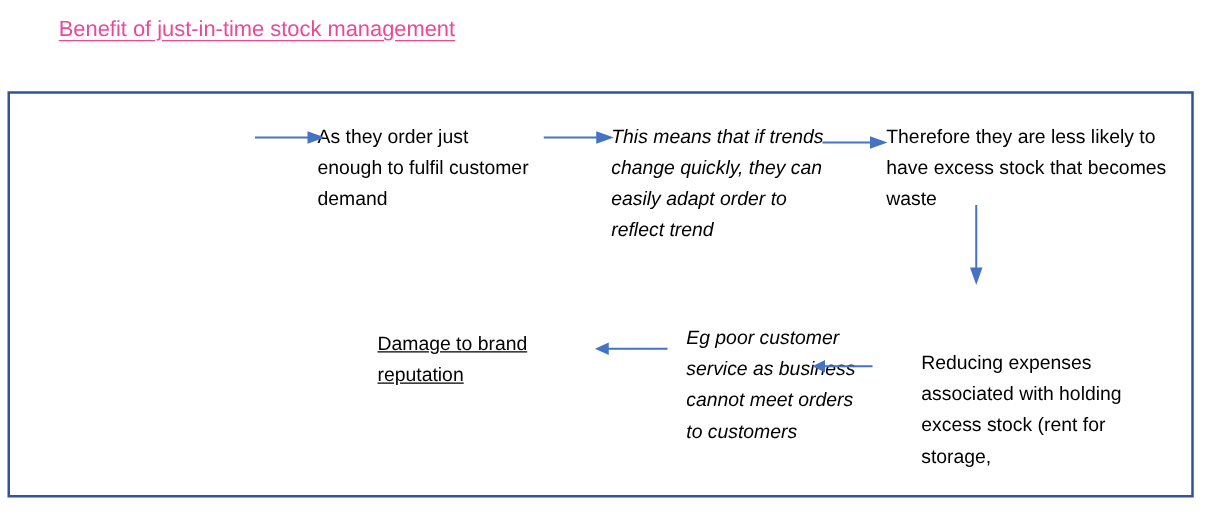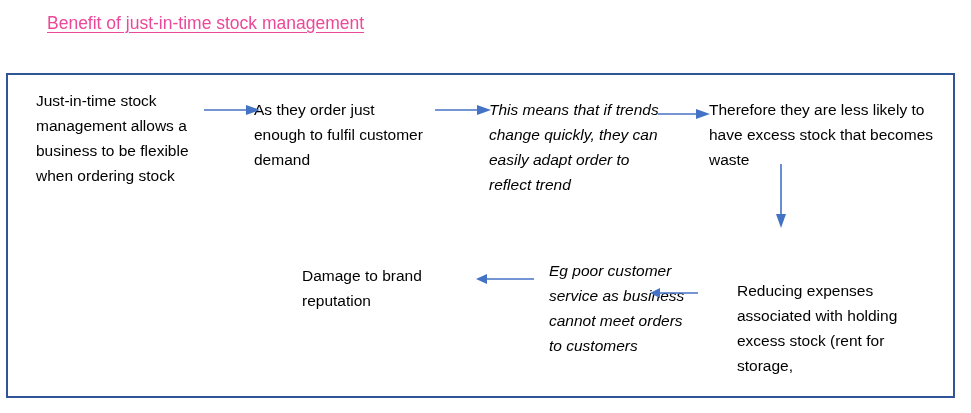--- a/index.html
+++ b/index.html
@@ -64,33 +64,32 @@
     overflow: visible;
   }
 </style>
 </head>
 <body>
 
 <div id="page-title">Benefit of just-in-time stock management</div>
 
 <div id="diagram-frame">
 
-  <div class="node" style="left:28px; top:13px; width:165px;">Just-in-time stock management allows a business to be flexible when ordering stock</div>
 
   <div class="node" style="left:246px; top:22px; width:175px;">As they order just enough to fulfil customer demand</div>
 
   <div class="node clip" style="left:481px; top:22px; width:175px; height:127px;font-style:italic;">This means that if trends change quickly, they can easily adapt order to reflect trend</div>
 
   <div class="node" style="left:701px; top:22px; width:240px;">Therefore they are less likely to have excess stock that becomes waste</div>
 
   <div class="node" style="left:701px; top:203px; width:200px;margin-left:28px;">Reducing expenses associated with holding excess stock (rent for storage,</div>
 
   <div class="node italic" style="left:541px; top:183px; width:145px;">Eg poor customer service as business cannot meet orders to customers</div>
 
-  <div class="node" style="left:294px; top:188px; width:160px;">Damage to brand reputation</div>
+  <div class="node" style="left:294px; top:188px; width:160px;text-decoration:underline;">Damage to brand reputation</div>
 
   <div class="arrow" style="left:196px; top:28px;">
     <svg width="56" height="14" viewBox="0 0 56 14" aria-hidden="true">
       <line x1="0" y1="7" x2="44" y2="7" stroke="#4472C4" stroke-width="1.6"></line>
       <polygon points="42,2 56,7 42,12" fill="#4472C4"></polygon>
     </svg>
   </div>
 
   <div class="arrow" style="left:427px; top:28px;">
     <svg width="56" height="14" viewBox="0 0 56 14" aria-hidden="true">

